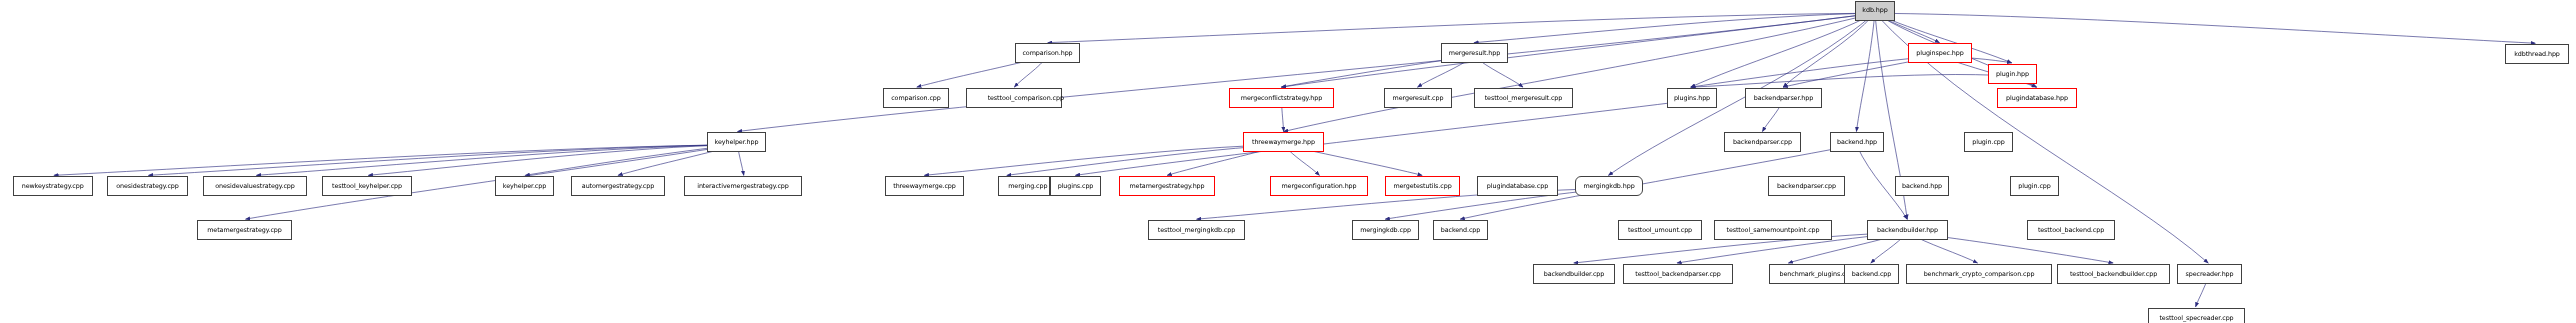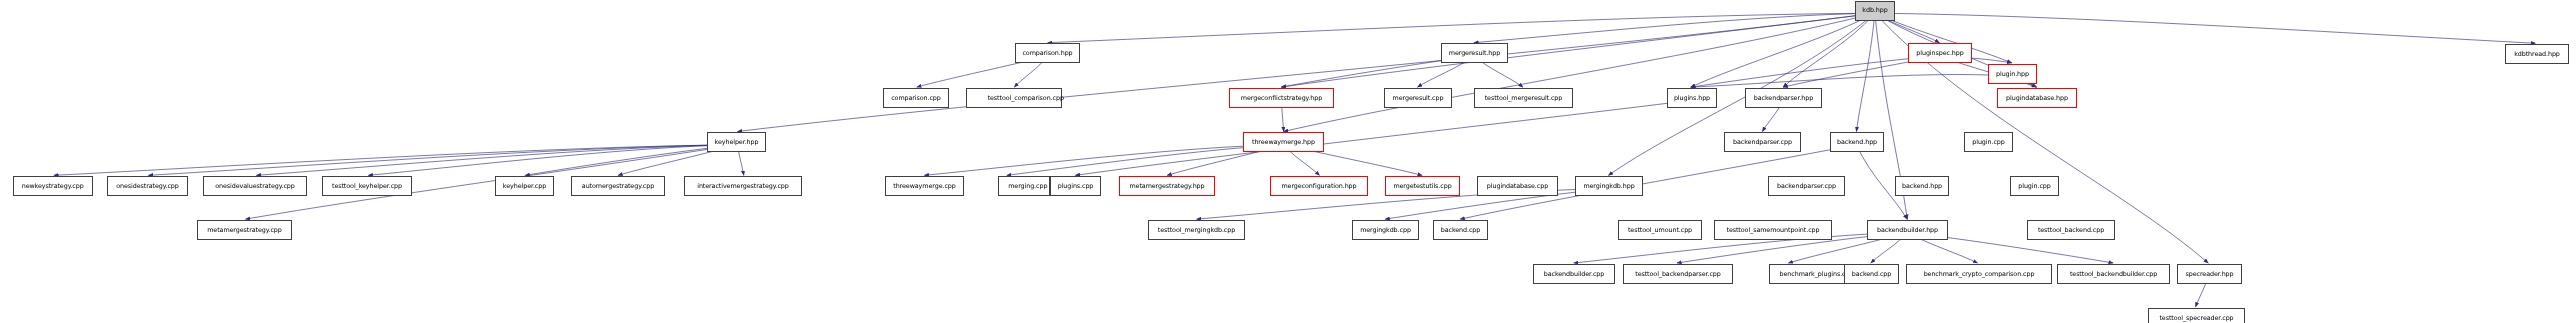--- a/index.html
+++ b/index.html
@@ -217,21 +217,21 @@
       </div>
       <div class="node red" style="left: 1270px; top: 176px; width: 98px;">
         <span class="node-label">mergeconfiguration.hpp</span>
       </div>
       <div class="node red" style="left: 1385px; top: 176px; width: 75px;">
         <span class="node-label">mergetestutils.cpp</span>
       </div>
       <div class="node" style="left: 1477px; top: 176px; width: 81px;">
         <span class="node-label">plugindatabase.cpp</span>
       </div>
-      <div class="node" style="left: 1575px; top: 176px; width: 68px;">
+      <div class="node" style="left: 1575px; top: 176px; width: 68px; border-radius: 6px;">
         <span class="node-label">mergingkdb.hpp</span>
       </div>
       <div class="node" style="left: 1768px; top: 176px; width: 77px;">
         <span class="node-label">backendparser.cpp</span>
       </div>
       <div class="node" style="left: 1895px; top: 176px; width: 54px;">
         <span class="node-label">backend.hpp</span>
       </div>
       <div class="node" style="left: 2010px; top: 176px; width: 49px;">
         <span class="node-label">plugin.cpp</span>

